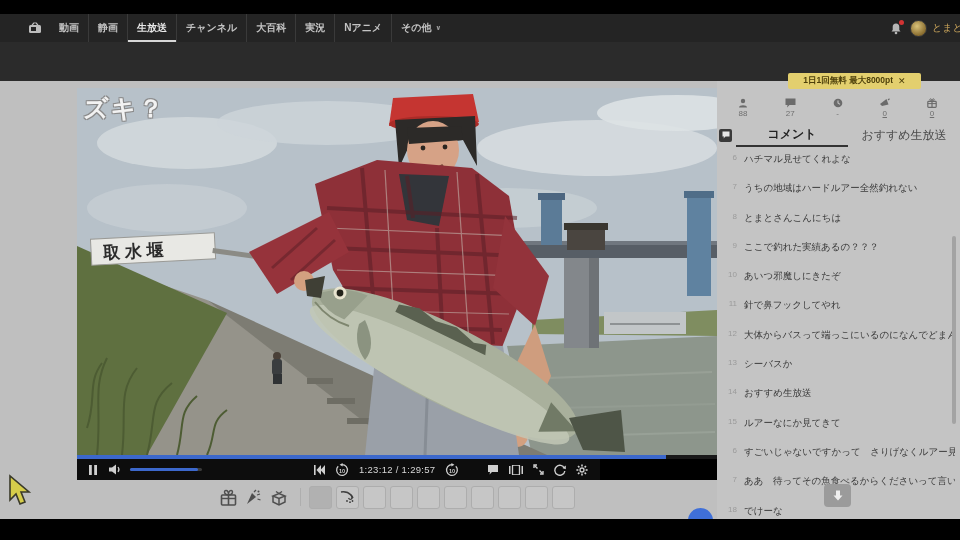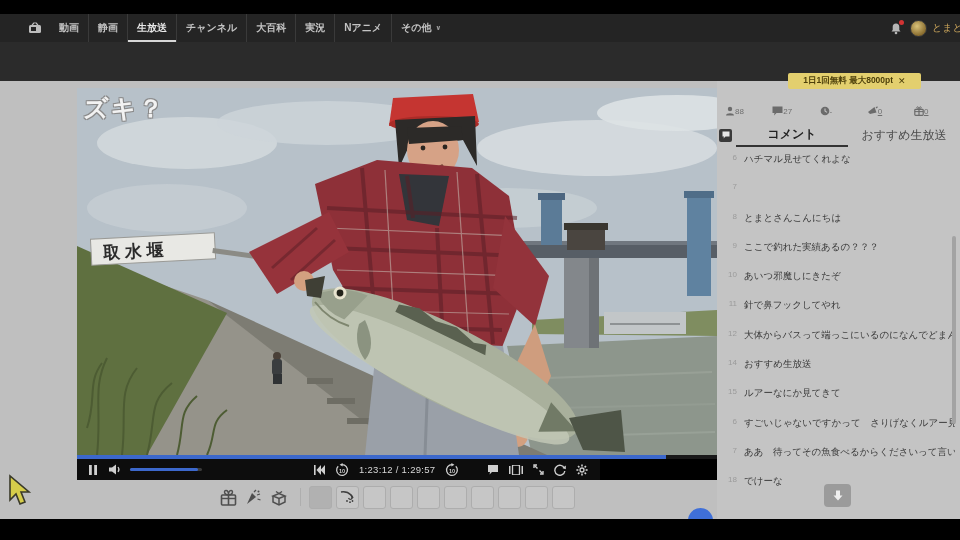--- a/index.html
+++ b/index.html
@@ -56,21 +56,21 @@
   .slot{width:21px;height:21px;border:1px solid #adadad;border-radius:3px;background:#c6c6c6;margin-right:4px;flex:none;cursor:pointer;display:flex;align-items:center;justify-content:center;}
   .slot.filled{background:#b1b1b1;}
   #fab{left:688px;top:508px;width:25px;height:25px;border-radius:50%;background:#3f6fd8;z-index:6;cursor:pointer;}
 
   
   #panel{left:717px;top:81px;width:243px;height:438px;background:#c4c4c4;z-index:4;}
   #promo{left:788px;top:73px;width:133px;height:16px;background:#e3cf6e;border-radius:2px;display:flex;align-items:center;justify-content:center;gap:5px;z-index:7;}
   #promo .txt{font-size:8.5px;color:#4c3f0a;font-weight:bold;white-space:nowrap;}
   #promo .x{font-size:9px;color:#4c3f0a;font-weight:bold;cursor:pointer;}
   #stats{left:725px;top:98px;width:225px;height:26px;display:flex;justify-content:space-between;z-index:5;}
-  .stat{display:flex;align-items:center;width:36px;}
+  .stat{display:flex;flex-direction:column;align-items:center;width:36px;}
   .stat .num{font-size:8px;color:#6f6f6f;margin-top:1px;}
   .stat .num.link{text-decoration:underline;cursor:pointer;}
   #tabbar{left:717px;top:124px;width:243px;height:22px;display:flex;align-items:center;z-index:5;}
   #collapse-btn{width:13px;height:13px;background:#3a3a3a;border-radius:2px;margin:0 4px 0 2px;display:flex;align-items:center;justify-content:center;cursor:pointer;flex:none;}
   .tab{flex:1;text-align:center;font-size:12px;color:#4a4a4a;height:100%;display:flex;align-items:center;justify-content:center;cursor:pointer;}
   .tab.active{color:#222;font-weight:bold;border-bottom:2px solid #333;}
   #comment-list{left:717px;top:146px;width:238px;height:373px;overflow:hidden;z-index:5;}
   .comment-row{display:flex;align-items:flex-start;height:29.3px;padding-top:7px;box-sizing:border-box;}
   .comment-row .no{width:20px;text-align:right;font-size:8px;color:#9b9b9b;flex:none;margin-right:7px;}
   .comment-row .txt{font-size:9.5px;color:#3a3a3a;white-space:nowrap;overflow:hidden;}
@@ -448,40 +448,45 @@
   <span class="tab active">コメント</span>
   <span class="tab">おすすめ生放送</span>
 </div>
 <div id="comment-list" class="abs">
       <div class="comment-row">
         <span class="no">6</span>
         <span class="txt">ハチマル見せてくれよな</span>
       </div>
       <div class="comment-row">
         <span class="no">7</span>
+        <span class="txt">うちの地域はハードルアー全然釣れない</span>
       </div>
       <div class="comment-row">
         <span class="no">8</span>
         <span class="txt">とまとさんこんにちは</span>
       </div>
       <div class="comment-row">
         <span class="no">9</span>
         <span class="txt">ここで釣れた実績あるの？？？</span>
       </div>
       <div class="comment-row">
         <span class="no">10</span>
         <span class="txt">あいつ邪魔しにきたぞ</span>
       </div>
       <div class="comment-row">
         <span class="no">11</span>
         <span class="txt">針で鼻フックしてやれ</span>
       </div>
       <div class="comment-row">
         <span class="no">12</span>
         <span class="txt">大体からバスって端っこにいるのになんでどまんなか投げてん</span>
+      </div>
+      <div class="comment-row">
+        <span class="no">13</span>
+        <span class="txt">シーバスか</span>
       </div>
       <div class="comment-row">
         <span class="no">14</span>
         <span class="txt">おすすめ生放送</span>
       </div>
       <div class="comment-row">
         <span class="no">15</span>
         <span class="txt">ルアーなにか見てきて</span>
       </div>
       <div class="comment-row">

